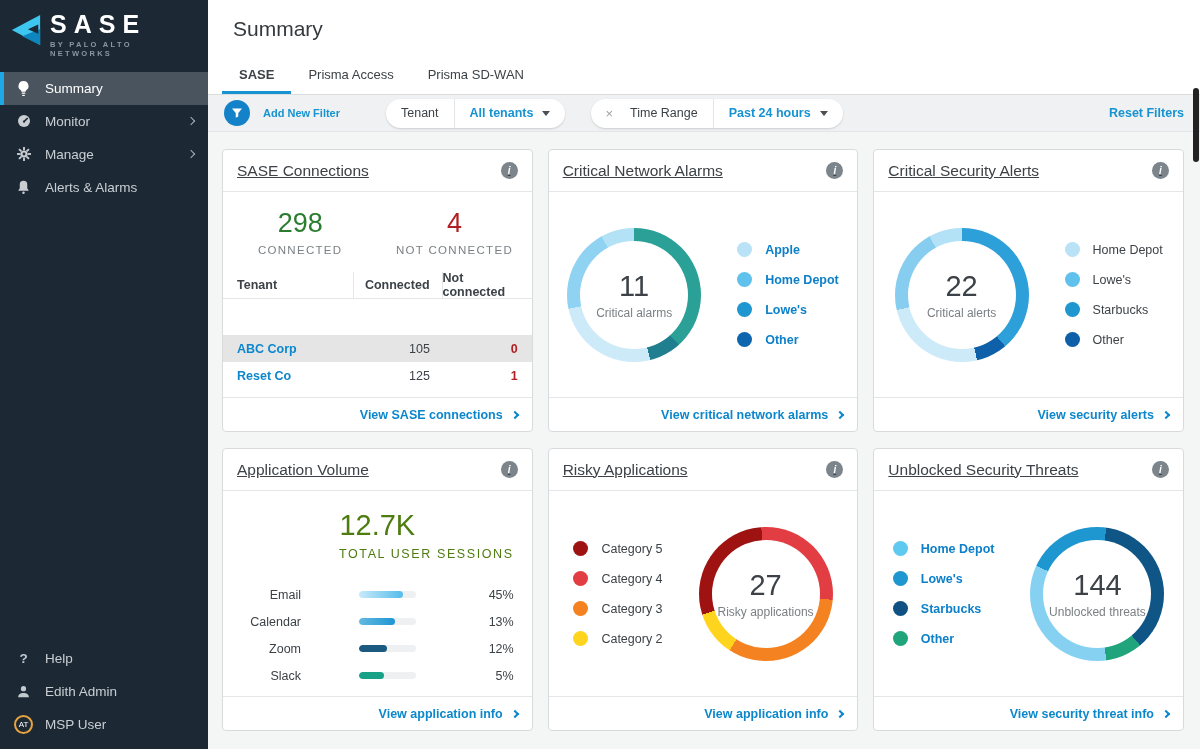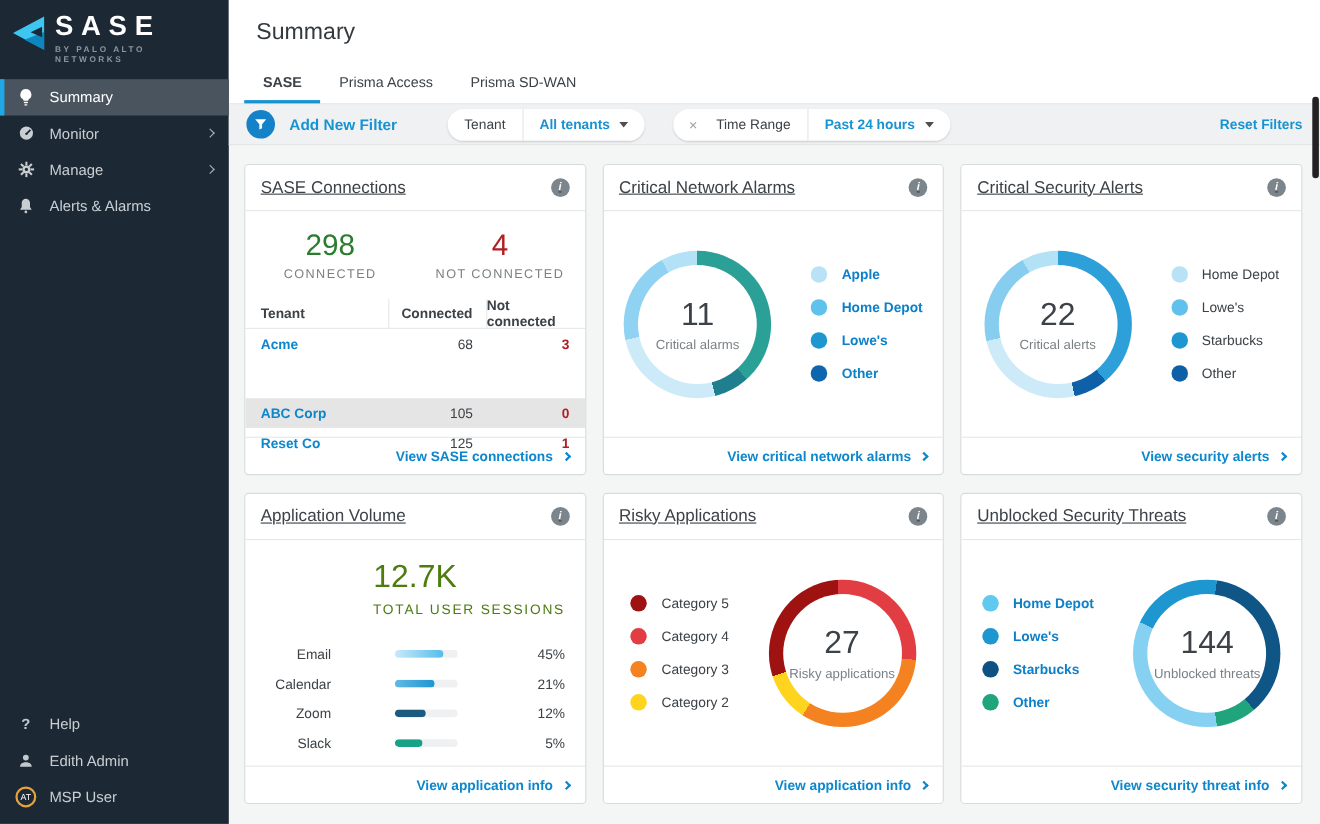--- a/index.html
+++ b/index.html
@@ -31,21 +31,21 @@
   
   .main { flex:1; display:flex; flex-direction:column; min-width:0; }
   .topbar { height:57px; background:#fff; display:flex; align-items:center; padding:0 25px; flex-shrink:0; }
   .page-title { font-size:21px; color:#33393d; }
   .tabbar { height:38px; background:#fff; border-bottom:1px solid #dadcde; display:flex; padding:0 14px; flex-shrink:0; }
   .tab { padding:0 17px; display:flex; align-items:center; font-size:13px; color:#3c4247; cursor:pointer; border-bottom:3px solid transparent; }
   .tab.active { font-weight:700; border-bottom-color:#1793d1; }
 
   .filterbar { height:37px; background:#eff1f2; border-bottom:1px solid #e3e5e7; display:flex; align-items:center; padding:0 16px; flex-shrink:0; }
   .filter-btn { width:26px; height:26px; border-radius:50%; background:#1482c9; display:flex; align-items:center; justify-content:center; cursor:pointer; flex-shrink:0; }
-  .add-filter { color:#1793d1; font-size:14px; font-weight:600; margin:0 46px 0 13px; cursor:pointer; }
+  .add-filter { color:#1793d1; font-size:11px; font-weight:600; margin:0 46px 0 13px; cursor:pointer; }
   .pill { background:#fff; border-radius:15px; height:29px; display:flex; align-items:center;
     box-shadow:0 1px 2px rgba(0,0,0,.15); margin-right:26px; font-size:12.5px; }
   .pill-seg { padding:0 15px; display:flex; align-items:center; height:100%; cursor:pointer; }
   .pill-div { width:1px; height:100%; background:#e3e5e7; }
   .pill-close { color:#9aa0a5; padding-left:14px; padding-right:2px; font-size:13px; cursor:pointer; }
   .pill-value { color:#1793d1; font-weight:600; }
   .caret-down { width:0; height:0; border-left:4px solid transparent; border-right:4px solid transparent;
     border-top:5px solid #4a4f54; margin-left:9px; }
   .reset { margin-left:auto; color:#1793d1; font-weight:700; font-size:12.5px; cursor:pointer; }
 
@@ -266,25 +266,20 @@
             <div class="stat">
               <div class="stat-num" style="color: rgb(176, 31, 36);">4</div>
               <div class="stat-label">NOT CONNECTED</div>
             </div>
           </div>
           <div class="t-head">
             <span class="hc col-a">Tenant</span>
             <span class="hc col-b">Connected</span>
             <span class="hc col-c">Not connected</span>
           </div>
-          <div class="t-row">
-            <span class="col-a"><span class="tenant-link">Acme</span></span>
-            <span class="col-b">68</span>
-            <span class="col-c val-nc" style="color: rgb(176, 31, 36);">3</span>
-          </div>
           <div class="t-row alt">
             <span class="col-a"><span class="tenant-link">ABC Corp</span></span>
             <span class="col-b">105</span>
             <span class="col-c val-nc" style="color: rgb(176, 31, 36);">0</span>
           </div>
           <div class="t-row">
             <span class="col-a"><span class="tenant-link">Reset Co</span></span>
             <span class="col-b">125</span>
             <span class="col-c val-nc" style="color: rgb(176, 31, 36);">1</span>
           </div>
@@ -388,21 +383,21 @@
             <span class="bar-track">
                 <span class="bar-fill" style="width: 78%; background: linear-gradient(90deg, rgb(201, 234, 250), rgb(84, 189, 234));"></span>
               </span>
             <span class="bar-pct">45%</span>
           </div>
           <div class="bar-row">
             <span class="bar-label">Calendar</span>
             <span class="bar-track">
                 <span class="bar-fill" style="width: 64%; background: linear-gradient(90deg, rgb(99, 185, 226), rgb(30, 150, 210));"></span>
               </span>
-            <span class="bar-pct">21%</span>
+            <span class="bar-pct">13%</span>
           </div>
           <div class="bar-row">
             <span class="bar-label">Zoom</span>
             <span class="bar-track">
                 <span class="bar-fill" style="width: 50%; background: rgb(29, 90, 128);"></span>
               </span>
             <span class="bar-pct">12%</span>
           </div>
           <div class="bar-row">
             <span class="bar-label">Slack</span>

